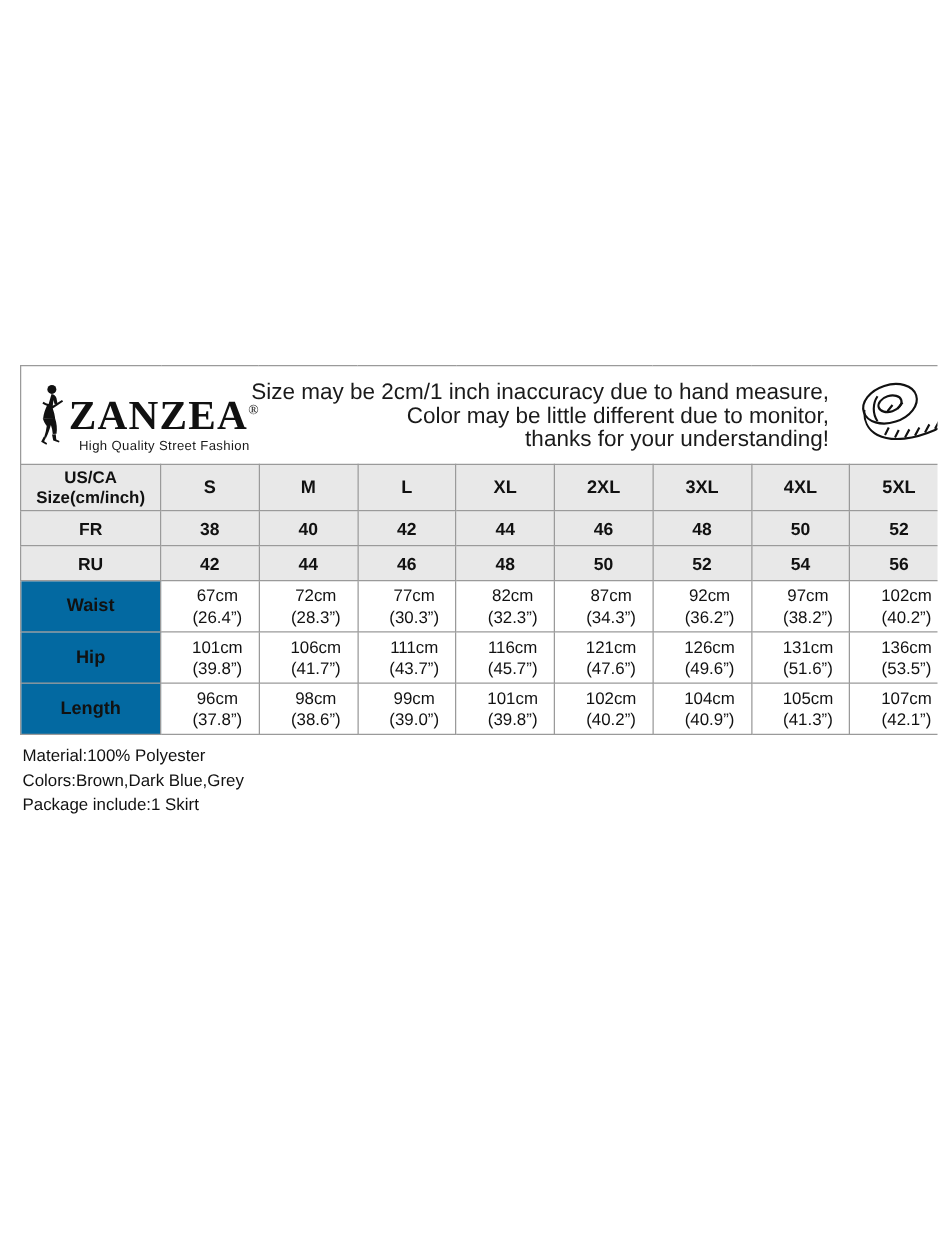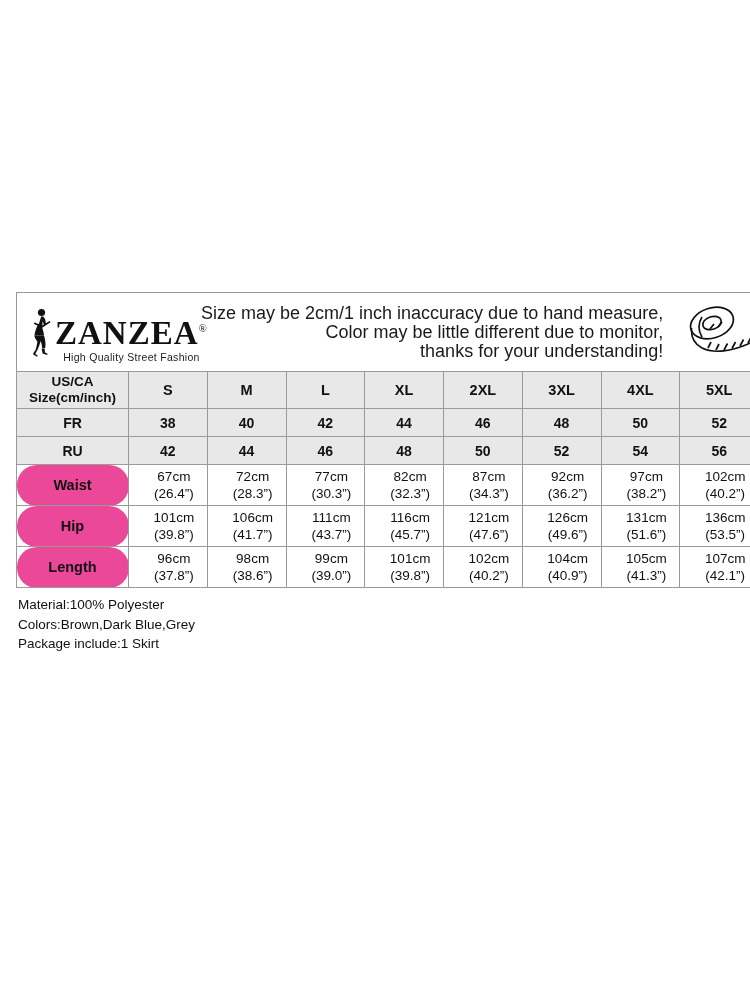--- a/index.html
+++ b/index.html
@@ -121,25 +121,24 @@
 
   .grey-row td {
     background: #e8e8e8;
     height: 28px;
     font-size: 14px;
     font-weight: 700;
     color: #111;
   }
 
   .meas-row td.label {
-    background: #ec4899;
+    background: #0369a1;
     font-size: 14.5px;
     font-weight: 700;
     color: #111;
-    border-radius: 20px;
   }
   .meas-row td.val {
     background: #ffffff;
     font-size: 13.5px;
     font-weight: 400;
     line-height: 17px;
     color: #111;
     padding: 3px 0;
   }
   .meas-row td { height: 38px; }

